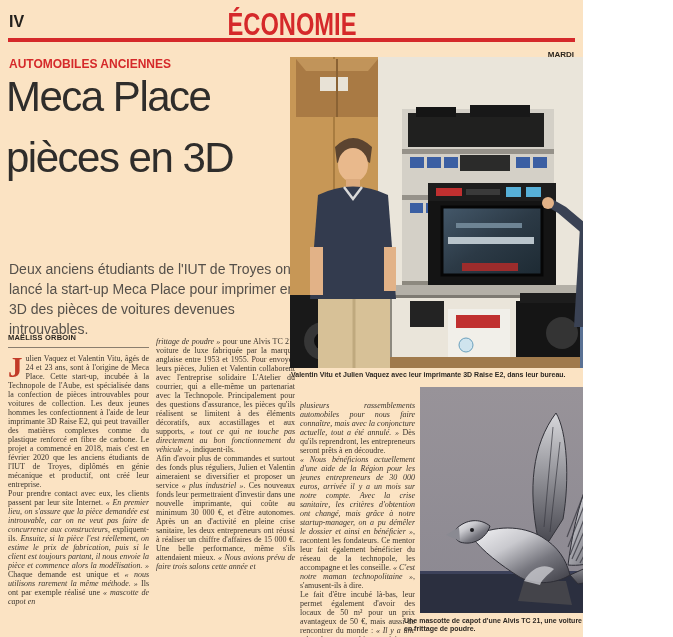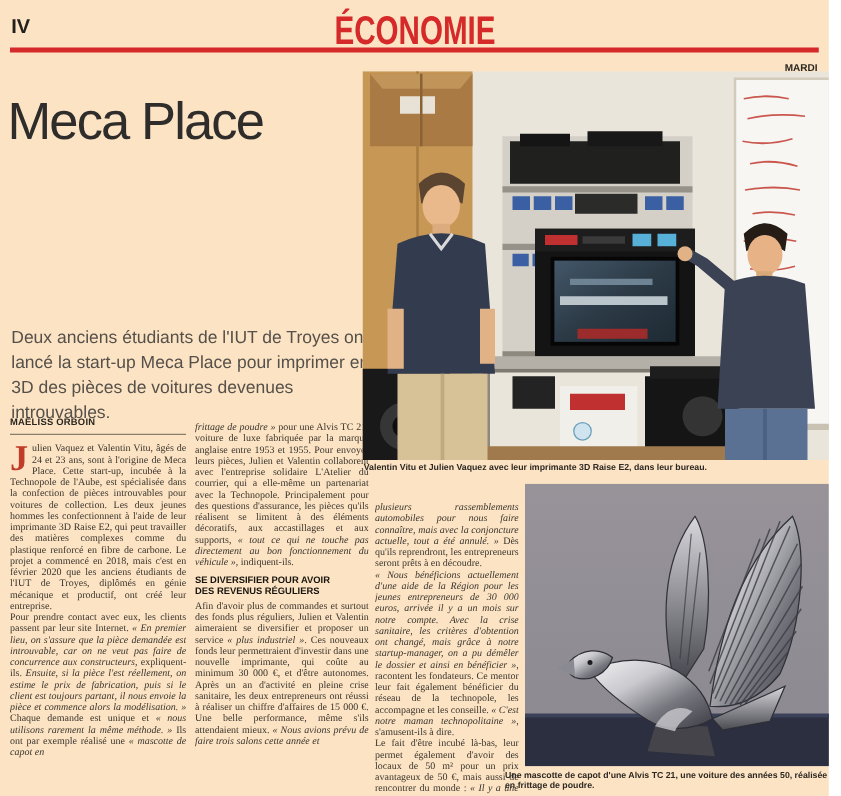--- a/index.html
+++ b/index.html
@@ -1,17 +1,17 @@
 <!DOCTYPE html>
 <html><head>
 <meta charset="utf-8">
 <style>
   html,body{margin:0;padding:0;}
   body{font-family:"Liberation Sans",sans-serif;}
-  #page{position:relative;width:663px;height:637px;background:#fbe3c3;overflow:hidden;}
+  #page{position:relative;width:583px;height:637px;background:#fbe3c3;overflow:hidden;}
 
   
   .page-num{position:absolute;left:9px;top:13px;font-weight:bold;font-size:16px;color:#23201c;}
   .section-title{position:absolute;left:50%;top:6px;transform:translateX(-50%) scaleX(.74);
     transform-origin:center top;font-weight:bold;font-size:32px;color:#d5292a;letter-spacing:0;}
   .date-block{position:absolute;right:9px;top:7px;text-align:right;line-height:9px;}
   .date-day{font-weight:bold;font-size:8px;color:#2a2620;margin-top:43px;}
   .date-full{font-size:13px;color:#55493c;}
   .red-rule{position:absolute;left:8px;right:8px;top:38px;height:4px;background:#d5292a;}
 
@@ -53,37 +53,38 @@
 <div id="page">
 
   <div class="page-num">IV</div>
   <div class="section-title">ÉCONOMIE</div>
   <div class="date-block">
     <div class="date-day">MARDI</div>
     <div class="date-full">15 JUIN 2021</div>
   </div>
   <div class="red-rule"></div>
 
+  <div class="kicker">AUTOMOBILES ANCIENNES</div>
   <h1 class="headline" style="margin:0;font-weight:400;">
     <span>Meca Place</span>
+    <span>pièces en 3D</span>
   </h1>
   <div class="standfirst">Deux anciens étudiants de l'IUT de Troyes ont lancé la start-up Meca Place pour imprimer en 3D des pièces de voitures devenues introuvables.</div>
 
   <div class="col" id="col1">
     <div class="byline">MAËLISS ORBOIN</div>
     <div class="byline-rule"></div>
     <div class="col-body">
         <p><span class="dropcap">J</span><span>ulien Vaquez et Valentin Vitu, âgés de 24 et 23 ans, sont à l'origine de Meca Place. Cette start-up, incubée à la Technopole de l'Aube, est spécialisée dans la confection de pièces introuvables pour voitures de collection. Les deux jeunes hommes les confectionnent à l'aide de leur imprimante 3D Raise E2, qui peut travailler des matières complexes comme du plastique renforcé en fibre de carbone. Le projet a commencé en 2018, mais c'est en février 2020 que les anciens étudiants de l'IUT de Troyes, diplômés en génie mécanique et productif, ont créé leur entreprise.</span></p>
         <p><span>Pour prendre contact avec eux, les clients passent par leur site Internet. </span><span class="it">« En premier lieu, on s'assure que la pièce demandée est introuvable, car on ne veut pas faire de concurrence aux constructeurs, </span><span>expliquent-ils. </span><span class="it">Ensuite, si la pièce l'est réellement, on estime le prix de fabrication, puis si le client est toujours partant, il nous envoie la pièce et commence alors la modélisation. » </span><span>Chaque demande est unique et </span><span class="it">« nous utilisons rarement la même méthode. » </span><span>Ils ont par exemple réalisé une </span><span class="it">« mascotte de capot en</span></p>
       </div>
   </div>
   <div class="col" id="col2">
     <div class="col-body">
         <p><span class="it">frittage de poudre »</span><span> pour une Alvis TC 21, voiture de luxe fabriquée par la marque anglaise entre 1953 et 1955. Pour envoyer leurs pièces, Julien et Valentin collaborent avec l'entreprise solidaire L'Atelier du courrier, qui a elle-même un partenariat avec la Technopole. Principalement pour des questions d'assurance, les pièces qu'ils réalisent se limitent à des éléments décoratifs, aux accastillages et aux supports, </span><span class="it">« tout ce qui ne touche pas directement au bon fonctionnement du véhicule »</span><span>, indiquent-ils.</span></p>
-        <h3 class="subhead">SE DIVERSIFIER POUR AVOIR<br>DES REVENUS RÉGULIERS</h3>
         <p><span>Afin d'avoir plus de commandes et surtout des fonds plus réguliers, Julien et Valentin aimeraient se diversifier et proposer un service </span><span class="it">« plus industriel »</span><span>. Ces nouveaux fonds leur permettraient d'investir dans une nouvelle imprimante, qui coûte au minimum 30 000 €, et d'être autonomes. Après un an d'activité en pleine crise sanitaire, les deux entrepreneurs ont réussi à réaliser un chiffre d'affaires de 15 000 €. Une belle performance, même s'ils attendaient mieux. </span><span class="it">« Nous avions prévu de faire trois salons cette année et</span></p>
       </div>
   </div>
   <div class="col" id="col3">
     <div class="col-body">
         <p><span class="it">plusieurs rassemblements automobiles pour nous faire connaître, mais avec la conjoncture actuelle, tout a été annulé. »</span><span> Dès qu'ils reprendront, les entrepreneurs seront prêts à en découdre.</span></p>
         <p><span class="it">« Nous bénéficions actuellement d'une aide de la Région pour les jeunes entrepreneurs de 30 000 euros, arrivée il y a un mois sur notre compte. Avec la crise sanitaire, les critères d'obtention ont changé, mais grâce à notre startup-manager, on a pu démêler le dossier et ainsi en bénéficier »</span><span>, racontent les fondateurs. Ce mentor leur fait également bénéficier du réseau de la technopole, les accompagne et les conseille. </span><span class="it">« C'est notre maman technopolitaine »</span><span>, s'amusent-ils à dire.</span></p>
         <p><span>Le fait d'être incubé là-bas, leur permet également d'avoir des locaux de 50 m² pour un prix avantageux de 50 €, mais aussi de rencontrer du monde : </span><span class="it">« Il y a une très bonne ambiance ici, on s'entend bien avec les autres. Il y a un vrai partage d'expériences. »</span></p>
       </div>
   </div>

